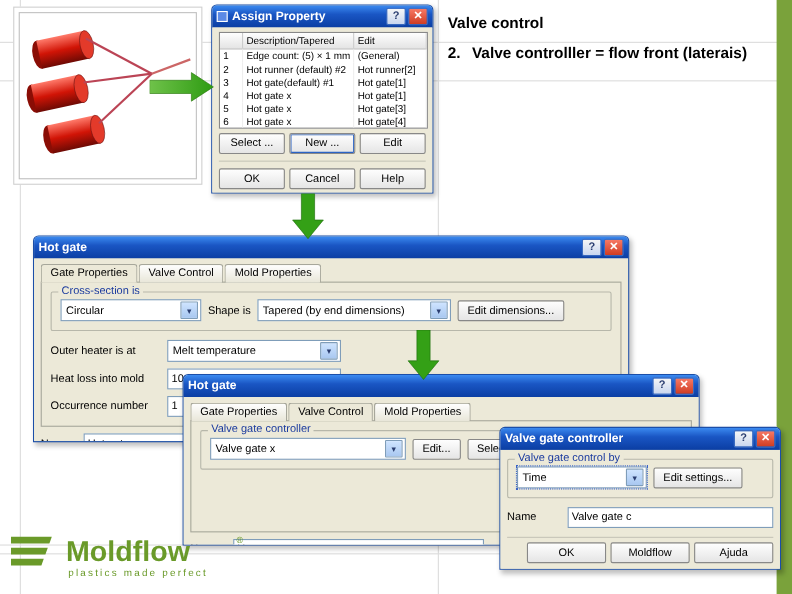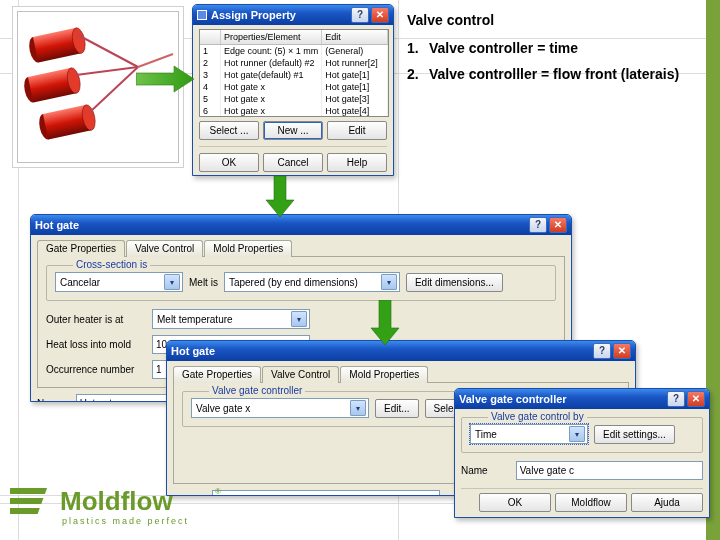--- a/index.html
+++ b/index.html
@@ -106,21 +106,21 @@
     background:linear-gradient(#fefefe,#e8e6d8);
     border:1px solid #a7a79b;
     border-bottom:none;
     border-radius:3px 3px 0 0;
     position:relative; top:1px;
     cursor:pointer;
   }
   .tab.active { background:var(--xp-face); border-color:#a7a79b; z-index:2; }
   .panel { border:1px solid #a7a79b; background:var(--xp-face); }
   .groupBox { border:1px solid #b7b7aa; border-radius:2px; padding:6px 8px 8px 8px; position:relative; margin-top:6px; }
-  .groupBox .legend { position:absolute; top:-7px; left:6px; background:var(--xp-face); padding:0 3px; font-size:10px; color:#1a3a9e;margin-left:20px; }
+  .groupBox .legend { position:absolute; top:-7px; left:6px; background:var(--xp-face); padding:0 3px; font-size:10px; color:#1a3a9e; }
   .lbl { font-size:10px; color:#000; }
   .row { display:flex; align-items:center; gap:6px; }
   
   .arrowG { position:absolute; z-index:4; }
   
   .apTable {
     border:1px solid #888; background:#fff;
     font-size:9px; width:100%;
   }
   .apTable .hd { display:flex; background:linear-gradient(#fefefe,#e4e4e4); border-bottom:1px solid #bbb; }
@@ -192,21 +192,21 @@
     <span style="width:8px; height:8px; border:1px solid #fff; margin-right:4px; display:inline-block; background:#5c8ae6"></span>
     <span>Assign Property</span>
     <span class="sp"></span>
     <span class="winBtn">?</span>
     <span class="winBtn close">✕</span>
   </div>
   <div class="winBody">
     <div class="apTable" style="height:86px; overflow:hidden">
       <div class="hd">
         <div class="c0"></div>
-        <div class="c1">Properties/Element</div>
+        <div class="c1">Description/Tapered</div>
         <div class="c2">Edit</div>
       </div>
       <div class="rw">
           <div class="c0">1</div>
           <div class="c1">Edge count: (5) × 1 mm</div>
           <div class="c2">(General)</div>
         </div>
       <div class="rw">
           <div class="c0">2</div>
           <div class="c1">Hot runner (default) #2</div>
@@ -243,21 +243,20 @@
     <div class="row" style="justify-content:flex-end; gap:4px">
       <span class="btn" style="width:44px">OK</span>
       <span class="btn" style="width:44px">Cancel</span>
       <span class="btn" style="width:44px">Help</span>
     </div>
   </div>
 </div>
 
 <div class="textCol">
   <h3>Valve control</h3>
-  <div class="li"><span class="num">1.</span><span>Valve controller = time</span></div>
   <div class="li"><span class="num">2.</span><span>Valve controlller = flow front (laterais)</span></div>
 </div>
 
 <svg class="arrowG" style="left:265px; top:176px" width="30" height="42">
   <polygon points="9,0 21,0 21,24 29,24 15,41 1,24 9,24" fill="#34a016" stroke="#206f0d" stroke-width="0.6"></polygon>
 </svg>
 
 <div class="win" style="left:30px; top:214px; width:540px; height:186px; z-index:2">
   <div class="titleBar">
     <span>Hot gate</span>
@@ -269,24 +268,24 @@
     <div class="tabs">
       <div class="tab active">Gate Properties</div>
       <div class="tab">Valve Control</div>
       <div class="tab">Mold Properties</div>
     </div>
     <div class="panel" style="padding:6px 8px 8px 8px; height:116px">
       <div class="groupBox" style="margin-top:2px">
         <span class="legend">Cross-section is</span>
         <div class="row">
           <div class="select" style="width:120px">
-            <span>Cancelar</span>
+            <span>Circular</span>
               <span class="arrow">▾</span>
           </div>
-          <span class="lbl">Melt is</span>
+          <span class="lbl">Shape is</span>
           <div class="select" style="width:168px">
             <span>Tapered (by end dimensions)</span>
               <span class="arrow">▾</span>
           </div>
           <span class="btn">Edit dimensions...</span>
         </div>
       </div>
       <div class="row" style="margin-top:8px">
         <span class="lbl" style="width:100px">Outer heater is at</span>
         <div class="select" style="width:150px">

